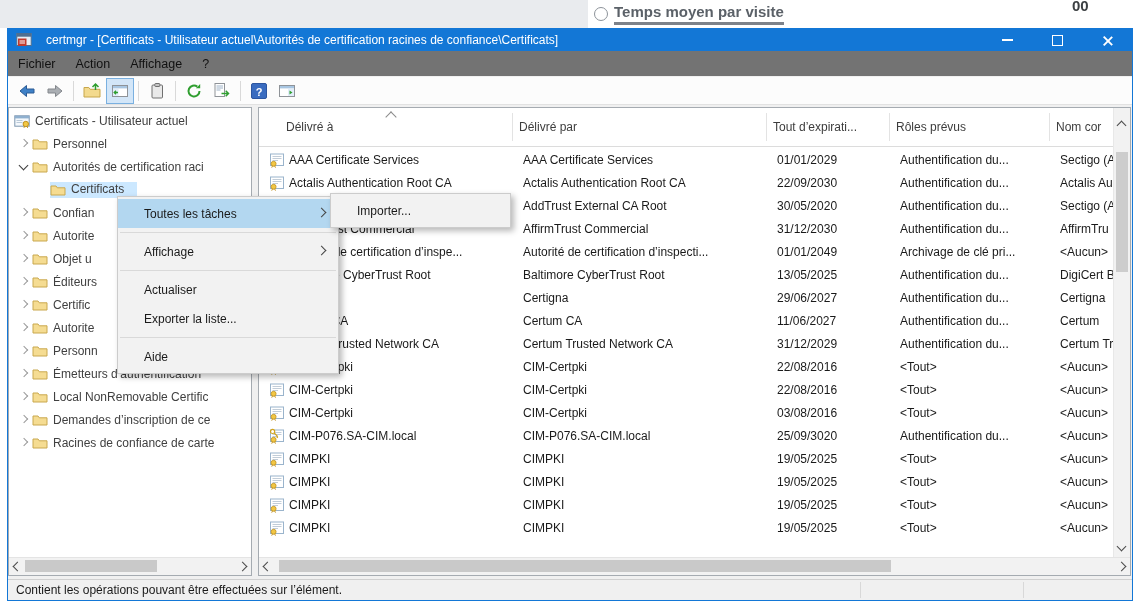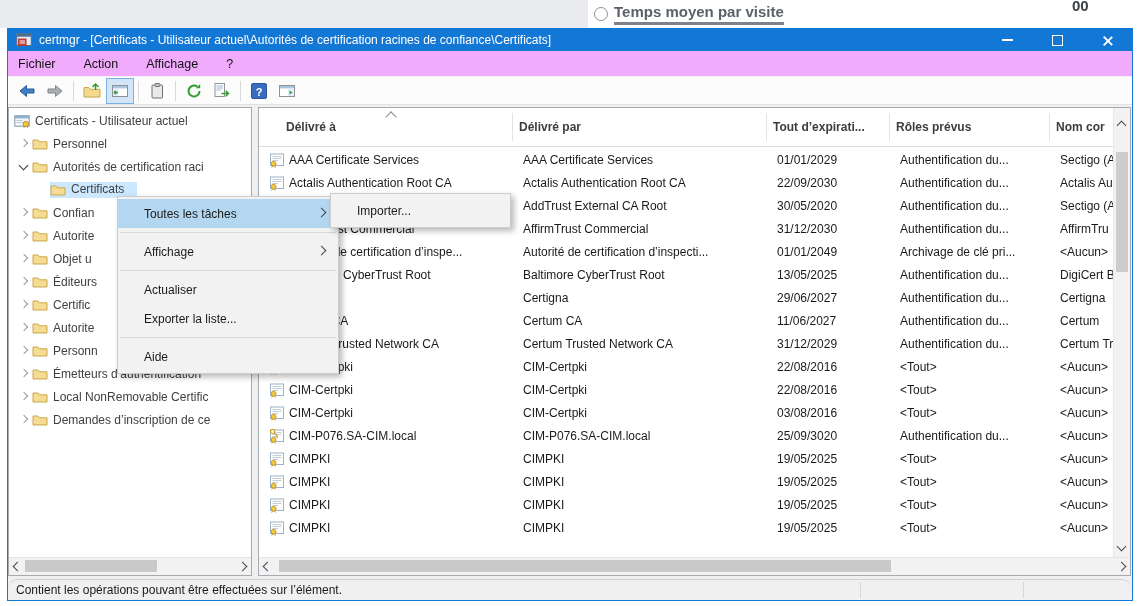--- a/index.html
+++ b/index.html
@@ -15,33 +15,33 @@
                 border-bottom:3px solid #7d828a;padding-bottom:2px;}
   .metric-value{position:absolute;left:1072px;top:-3px;font-size:15px;font-weight:700;color:#3c4043;}
 
   
   .window{position:absolute;left:7px;top:28px;width:1124px;height:571px;
           border:1px solid #1377d6;background:#f0f0f0;box-sizing:content-box;}
 
   .titlebar{position:absolute;left:0;top:0;width:1124px;height:22px;background:#1377d6;
             display:flex;align-items:center;}
   .titlebar .appicon{width:16px;height:16px;margin-left:8px;flex:0 0 16px;}
-  .title-text{color:#ffffff;font-size:12px;margin-left:7px;white-space:nowrap;overflow:hidden;}
+  .title-text{color:#ffffff;font-size:12px;margin-left:14px;white-space:nowrap;overflow:hidden;}
   .win-controls{position:absolute;right:0;top:0;height:22px;display:flex;}
   .wbtn{width:50px;height:22px;display:flex;align-items:center;justify-content:center;}
   .g-min{width:11px;height:2px;background:#fff;}
   .g-max{width:9px;height:9px;border:1.3px solid #fff;}
   .g-close{position:relative;width:11px;height:11px;}
   .g-close::before,.g-close::after{content:"";position:absolute;left:5px;top:0;width:1.6px;height:12px;background:#fff;}
   .g-close::before{transform:rotate(45deg);}
   .g-close::after{transform:rotate(-45deg);}
 
   
-  .menubar{position:absolute;left:0;top:22px;width:1124px;height:25px;background:#f0abfc;
-           display:flex;align-items:center;border-bottom:1px solid #f0f0f0;gap:8px;}
+  .menubar{position:absolute;left:0;top:22px;width:1124px;height:25px;background:#737373;
+           display:flex;align-items:center;border-bottom:1px solid #f0f0f0;}
   .menu-item{padding:0 10px;font-size:12.5px;color:#111;height:100%;display:flex;align-items:center;}
 
   
   .toolbar{position:absolute;left:0;top:48px;width:1124px;height:28px;background:#fcfcfc;
            display:flex;align-items:center;border-bottom:1px solid #e2e2e2;padding-left:5px;box-sizing:border-box;}
   .tbtn{width:26px;height:24px;display:flex;align-items:center;justify-content:center;border:1px solid transparent;}
   .tbtn.selected{background:#d3e6f8;border:1px solid #7ab0e0;}
   .tbtn svg{width:20px;height:20px;}
   .tsep{width:1px;height:20px;background:#d9d9d9;margin:0 4px;}
 
@@ -71,21 +71,21 @@
   .hscroll{position:absolute;left:0;right:0;bottom:0;height:17px;background:#f2f2f2;border-top:1px solid #e4e4e4;}
   .hthumb{position:absolute;top:2px;height:12px;background:#c9c9c9;}
   .sarr{position:absolute;width:6px;height:6px;border-left:1.5px solid #4a4a4a;border-bottom:1.5px solid #4a4a4a;}
   .sarr.left{transform:rotate(45deg);top:5px;left:5px;}
   .sarr.right{transform:rotate(225deg);top:5px;right:5px;}
   .sarr.up{transform:rotate(135deg);left:4px;top:14px;}
   .sarr.down{transform:rotate(-45deg);left:4px;bottom:8px;}
 
   
   .lheader{position:absolute;left:0;top:0;right:16px;height:38px;background:#fff;border-bottom:1px solid #dcdcdc;}
-  .hcell{position:absolute;top:0;height:38px;display:flex;align-items:center;font-size:12px;color:#3d3d3d;white-space:nowrap;overflow:hidden;font-weight:bold;}
+  .hcell{position:absolute;top:0;height:38px;display:flex;align-items:center;font-size:12px;color:#3d3d3d;white-space:nowrap;overflow:hidden;}
   .hdiv{position:absolute;top:5px;bottom:5px;width:1px;background:#e3e3e3;}
   .sortchev{position:absolute;left:128px;top:5px;width:7px;height:7px;
             border-top:1.4px solid #8a8a8a;border-right:1.4px solid #8a8a8a;transform:rotate(-45deg);}
 
   
   .lrows{position:absolute;top:40px;left:0;right:16px;}
   .lrow{height:23px;display:flex;align-items:center;padding-left:10px;font-size:12px;color:#1a1a1a;}
   .lc{white-space:nowrap;overflow:hidden;flex-shrink:0;display:flex;align-items:center;}
   .c1{width:254px;}
   .c2{width:254px;}
@@ -95,21 +95,21 @@
   .rowicon{width:16px;height:16px;flex:0 0 16px;margin-right:4px;}
   .rowicon .keyg{display:none;}
   .rowicon.cert-key .keyg{display:block;}
 
   
   .vscroll{position:absolute;right:0;top:0;bottom:17px;width:16px;background:#f2f2f2;border-left:1px solid #e8e8e8;}
   .vthumb{position:absolute;left:2px;right:2px;top:44px;height:120px;background:#cdcdcd;}
 
   
   .statusbar{position:absolute;left:0;bottom:0;width:1124px;height:21px;background:#f0f0f0;
-             border-top:1px solid #d0d0d0;display:flex;align-items:center;box-sizing:border-box;border-radius:10px;}
+             border-top:1px solid #d0d0d0;display:flex;align-items:center;box-sizing:border-box;}
   .status-text{font-size:12px;color:#1a1a1a;margin-left:8px;white-space:nowrap;}
   .ssep{position:absolute;top:2px;bottom:2px;width:1px;background:#d8d8d8;}
 
   
   .ctx{position:absolute;left:117px;top:196px;width:222px;background:#f2f2f2;border:1px solid #cccccc;
        box-shadow:3px 3px 6px rgba(0,0,0,0.28);padding:2px 0;z-index:60;box-sizing:border-box;}
   .ci{height:29px;display:flex;align-items:center;padding-left:26px;font-size:12px;color:#1a1a1a;position:relative;}
   .ci.highlight{background:#b3d7f0;}
   .mchev{position:absolute;right:13px;top:10px;width:6px;height:6px;
          border-top:1.3px solid #444;border-right:1.3px solid #444;transform:rotate(45deg);}
@@ -322,20 +322,27 @@
               <path d="M1 13 V4 h5 l1.3 1.8 H15 V13 Z" fill="#f5dc92" stroke="#c9a84e"></path>
             </svg>
           <span class="tlabel">Local NonRemovable Certific</span>
         </div>
         <div class="trow d1">
           <span class="chv cc"></span>
           <svg class="ticon" viewBox="0 0 16 16">
               <path d="M1 13 V4 h5 l1.3 1.8 H15 V13 Z" fill="#f5dc92" stroke="#c9a84e"></path>
             </svg>
           <span class="tlabel">Demandes d’inscription de ce</span>
+        </div>
+        <div class="trow d1">
+          <span class="chv cc"></span>
+          <svg class="ticon" viewBox="0 0 16 16">
+              <path d="M1 13 V4 h5 l1.3 1.8 H15 V13 Z" fill="#f5dc92" stroke="#c9a84e"></path>
+            </svg>
+          <span class="tlabel">Racines de confiance de carte</span>
         </div>
       </div>
       <div class="hscroll">
         <span class="sarr left"></span>
         <span class="hthumb" style="left:16px;width:132px;"></span>
         <span class="sarr right"></span>
       </div>
     </div>
 
     <div class="list-panel">

